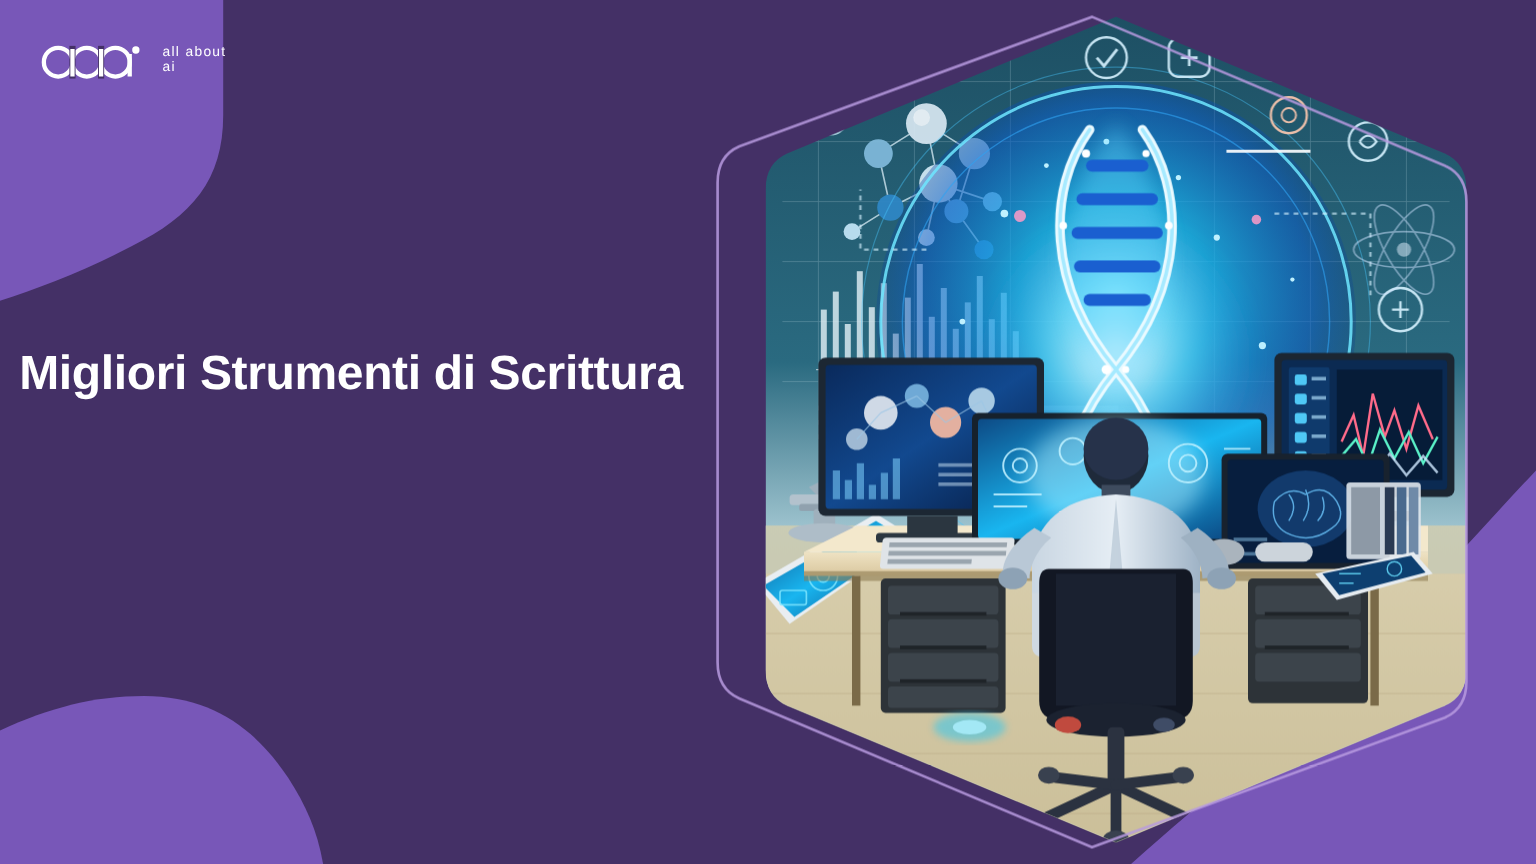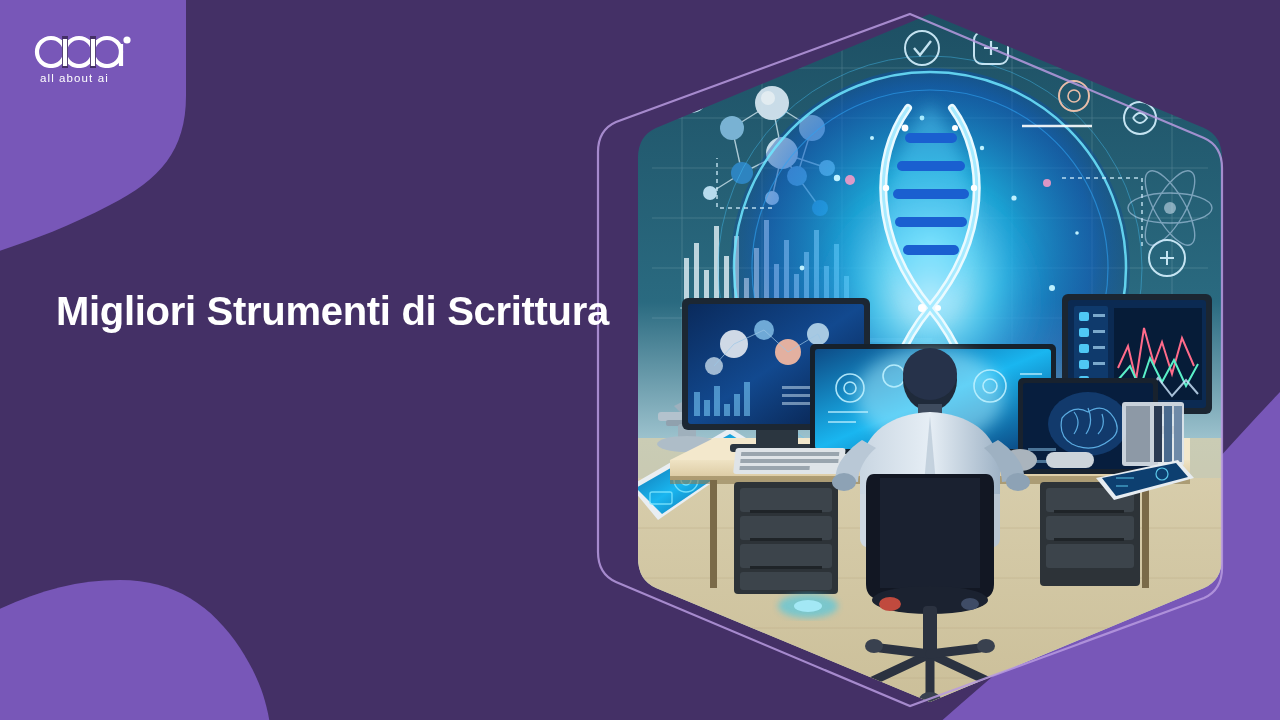--- a/index.html
+++ b/index.html
@@ -13,23 +13,22 @@
   #stage { position:absolute; inset:0; width:1280px; height:720px; overflow:hidden; }
 
   
   .bg-layer { position:absolute; inset:0; }
   .bg-svg   { position:absolute; inset:0; width:1280px; height:720px; display:block; }
 
   
   .logo-wrap {
     position:absolute; left:34px; top:34px;
     width:160px; height:60px;
-    display:flex; flex-direction:column; align-items:flex-start;
+    display:flex; align-items:flex-start;
     z-index:6;
-    text-align:center;
   }
   .logo-mark { display:block; }
   .logo-sub {
     color:#ffffff; font-size:11.5px; letter-spacing:1.1px;
     font-weight:400; margin-top:4px; margin-left:6px;
     font-family:"Liberation Sans", sans-serif;
   }
 
   
   .headline {
@@ -37,21 +36,20 @@
     z-index:6;
   }
   .headline-line {
     color:#ffffff;
     font-size:40px;
     font-weight:bold;
     line-height:66px;
     letter-spacing:-0.3px;
     white-space:nowrap;
     font-family:"Liberation Sans", sans-serif;
-    margin-left:40px;
   }
 
   
   .hero-wrap {
     position:absolute; left:622px; top:8px;
     width:616px; height:700px;
     z-index:4;
   }
   .hero-svg { position:absolute; inset:0; width:616px; height:700px; }
 

